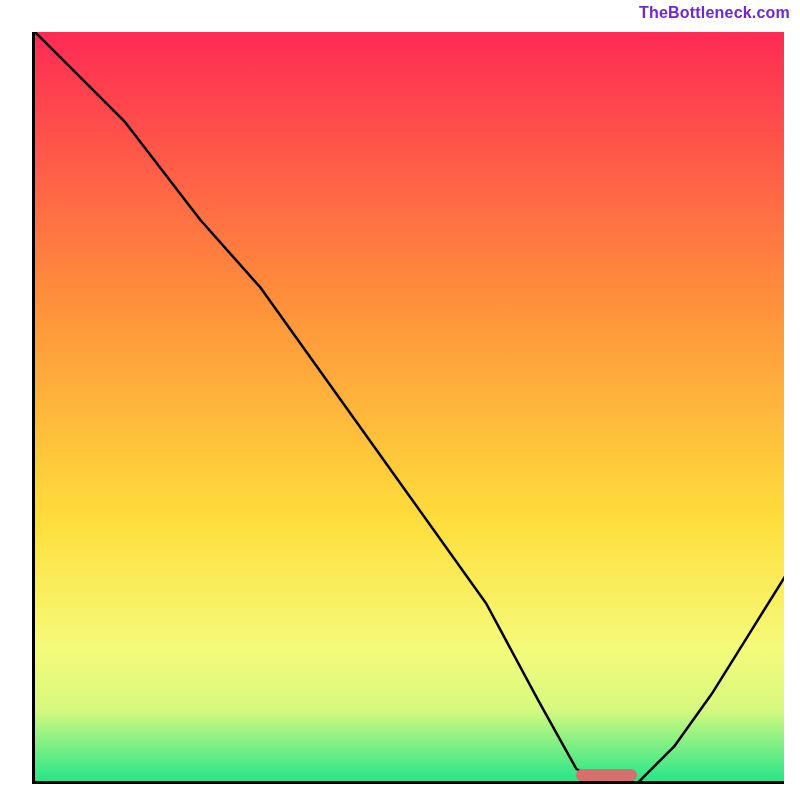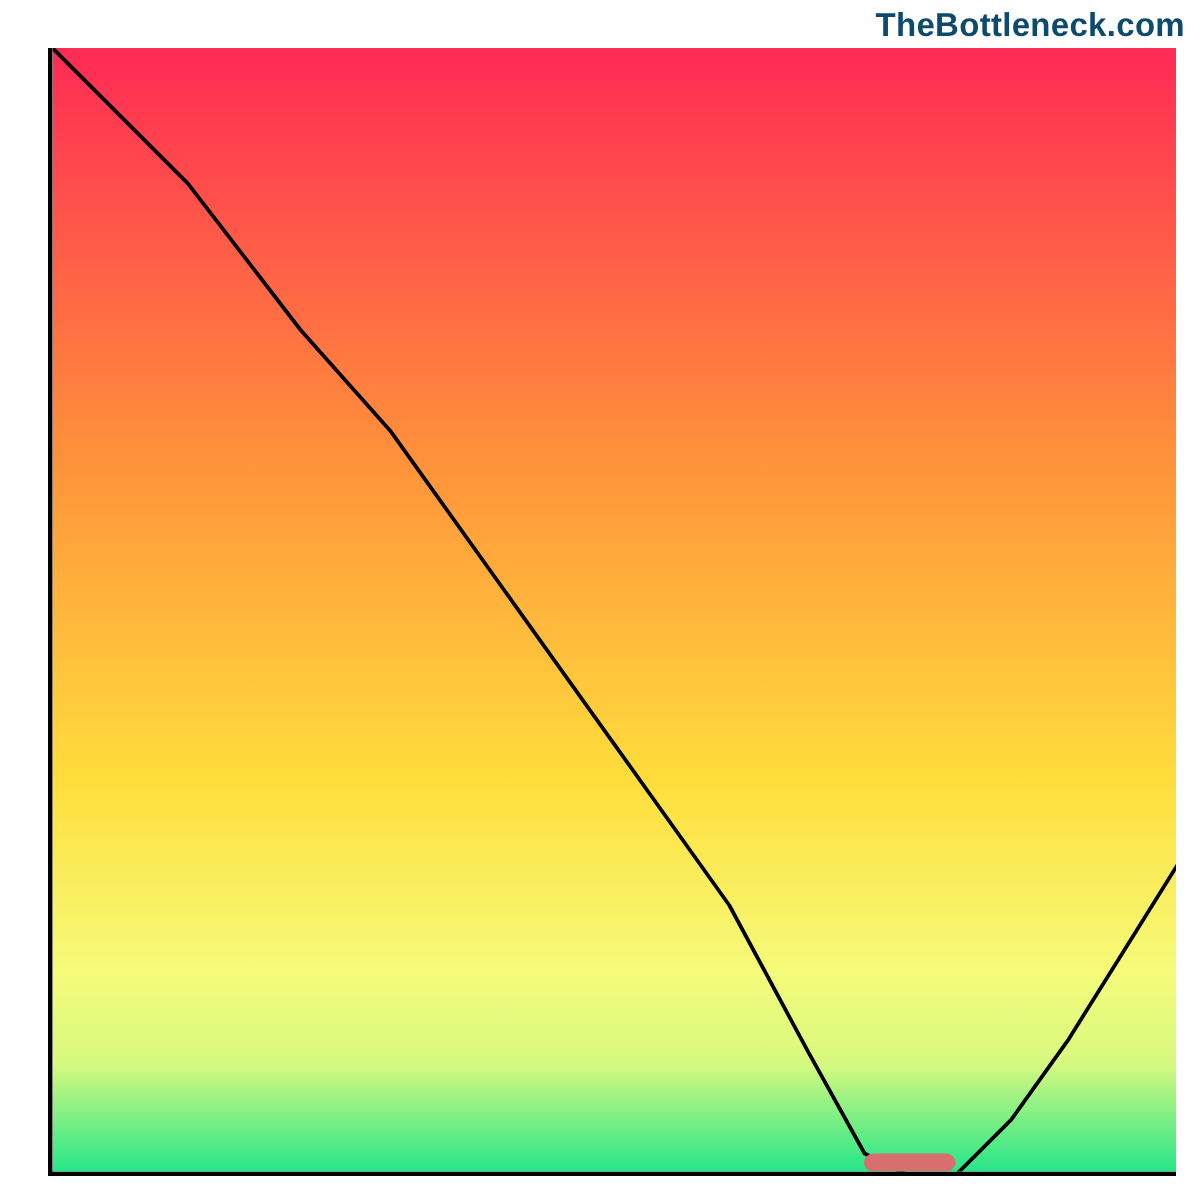--- a/index.html
+++ b/index.html
@@ -12,23 +12,23 @@
   }
   .frame {
     position: relative;
     width: 800px;
     height: 800px;
   }
   .watermark {
     position: absolute;
     top: 4px;
     right: 10px;
-    font-size: 22px;
+    font-size: 16px;
     font-weight: 600;
-    color: #0c4a6e;
+    color: #6d28d9;
     letter-spacing: 0.2px;
   }
   .plot-area {
     position: absolute;
     left: 32px;
     top: 32px;
     width: 752px;
     height: 752px;
     box-sizing: border-box;
     border-left: 3px solid #000;

